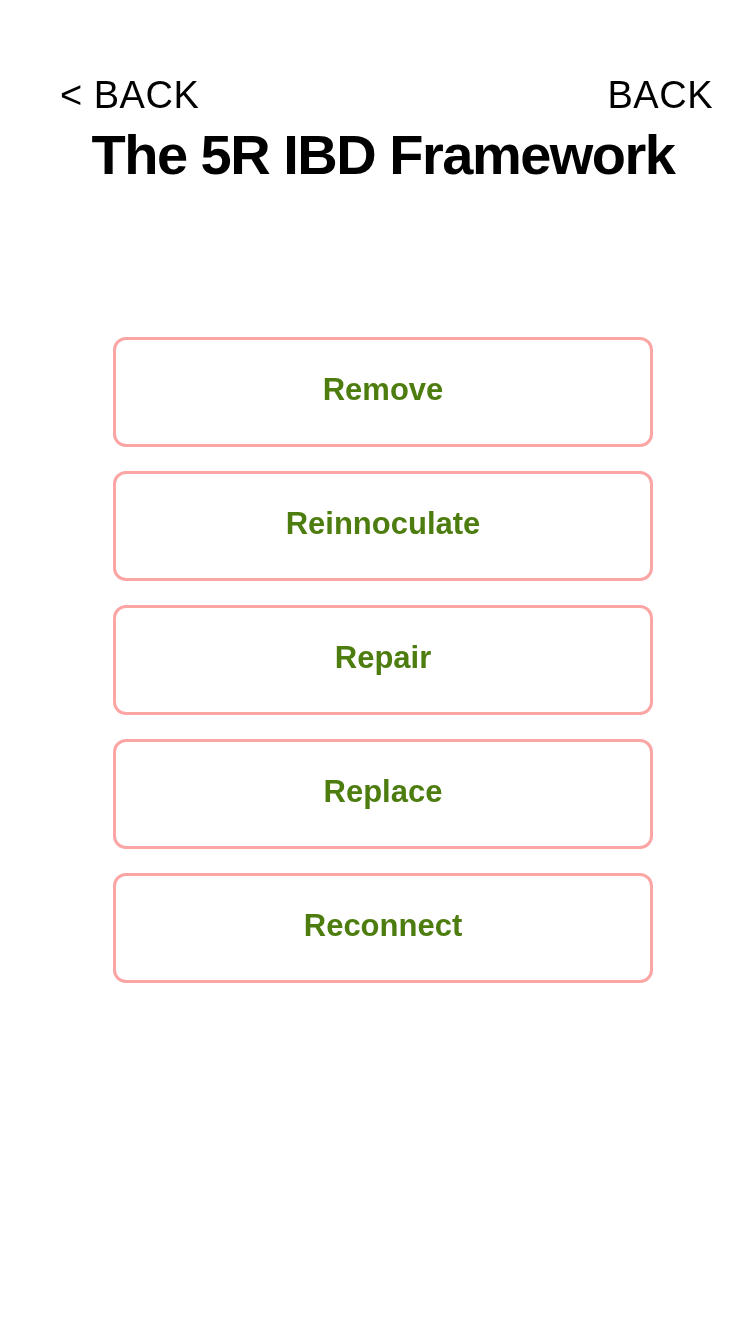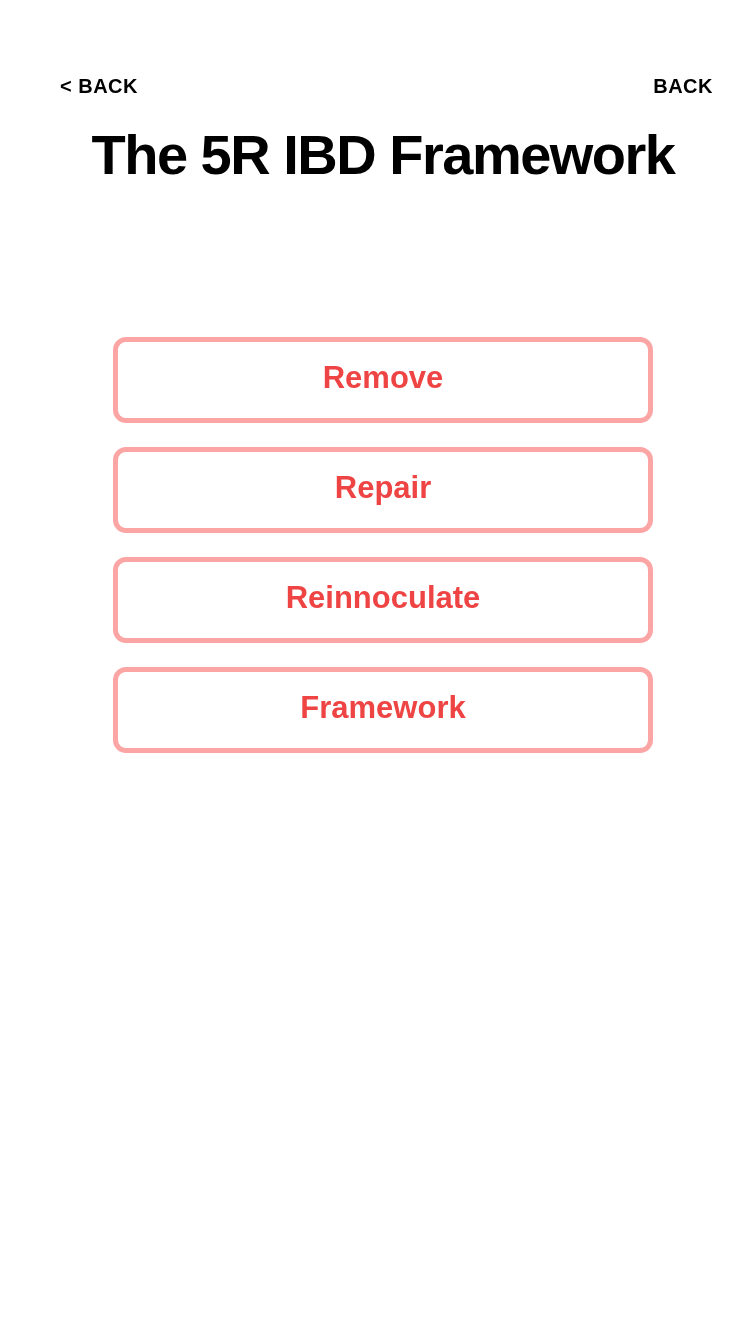--- a/index.html
+++ b/index.html
@@ -22,22 +22,22 @@
     left: 0;
     width: 750px;
     display: flex;
     align-items: baseline;
     justify-content: space-between;
     padding-left: 60px;
     padding-right: 37px;
     box-sizing: border-box;
   }
   .nav-link {
-    font-size: 20px;
-    font-weight: bold;
+    font-size: 38px;
+    font-weight: normal;
     letter-spacing: 0.5px;
     white-space: nowrap;
     cursor: pointer;
     line-height: 1;
   }
   
   .page-title {
     position: absolute;
     top: 124px;
     left: 0;
@@ -55,44 +55,45 @@
     top: 337px;
     left: 113px;
     width: 540px;
     display: flex;
     flex-direction: column;
     gap: 24px;
   }
   .fw-button {
     box-sizing: border-box;
     width: 540px;
-    height: 86px;
+    height: 110px;
     background: #ffffff;
-    border: 5px solid #fca5a5;
+    border: 3px solid #fca5a5;
     border-radius: 13px;
     display: flex;
     align-items: center;
     justify-content: center;
     font-family: "Liberation Sans", sans-serif;
     font-size: 31px;
     font-weight: bold;
-    color: #ef4444;
+    color: #4d7c0f;
     cursor: pointer;
     padding: 0;
     padding-bottom: 4px;  
   }
 </style>
 </head>
 <body>
 
 <div class="navbar">
   <span class="nav-link">&lt; BACK</span>
   <span class="nav-link">BACK</span>
 </div>
 
 <h1 class="page-title">The 5R IBD Framework</h1>
 
 <div class="button-stack">
     <button class="fw-button">Remove</button>
+    <button class="fw-button">Reinnoculate</button>
     <button class="fw-button">Repair</button>
-    <button class="fw-button">Reinnoculate</button>
-    <button class="fw-button">Framework</button>
+    <button class="fw-button">Replace</button>
+    <button class="fw-button">Reconnect</button>
   </div>
 
 </body></html>

